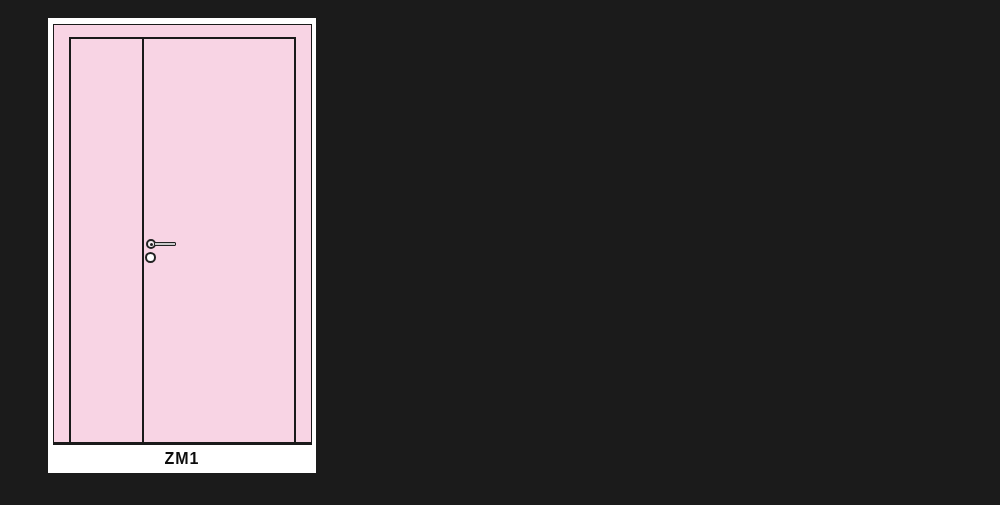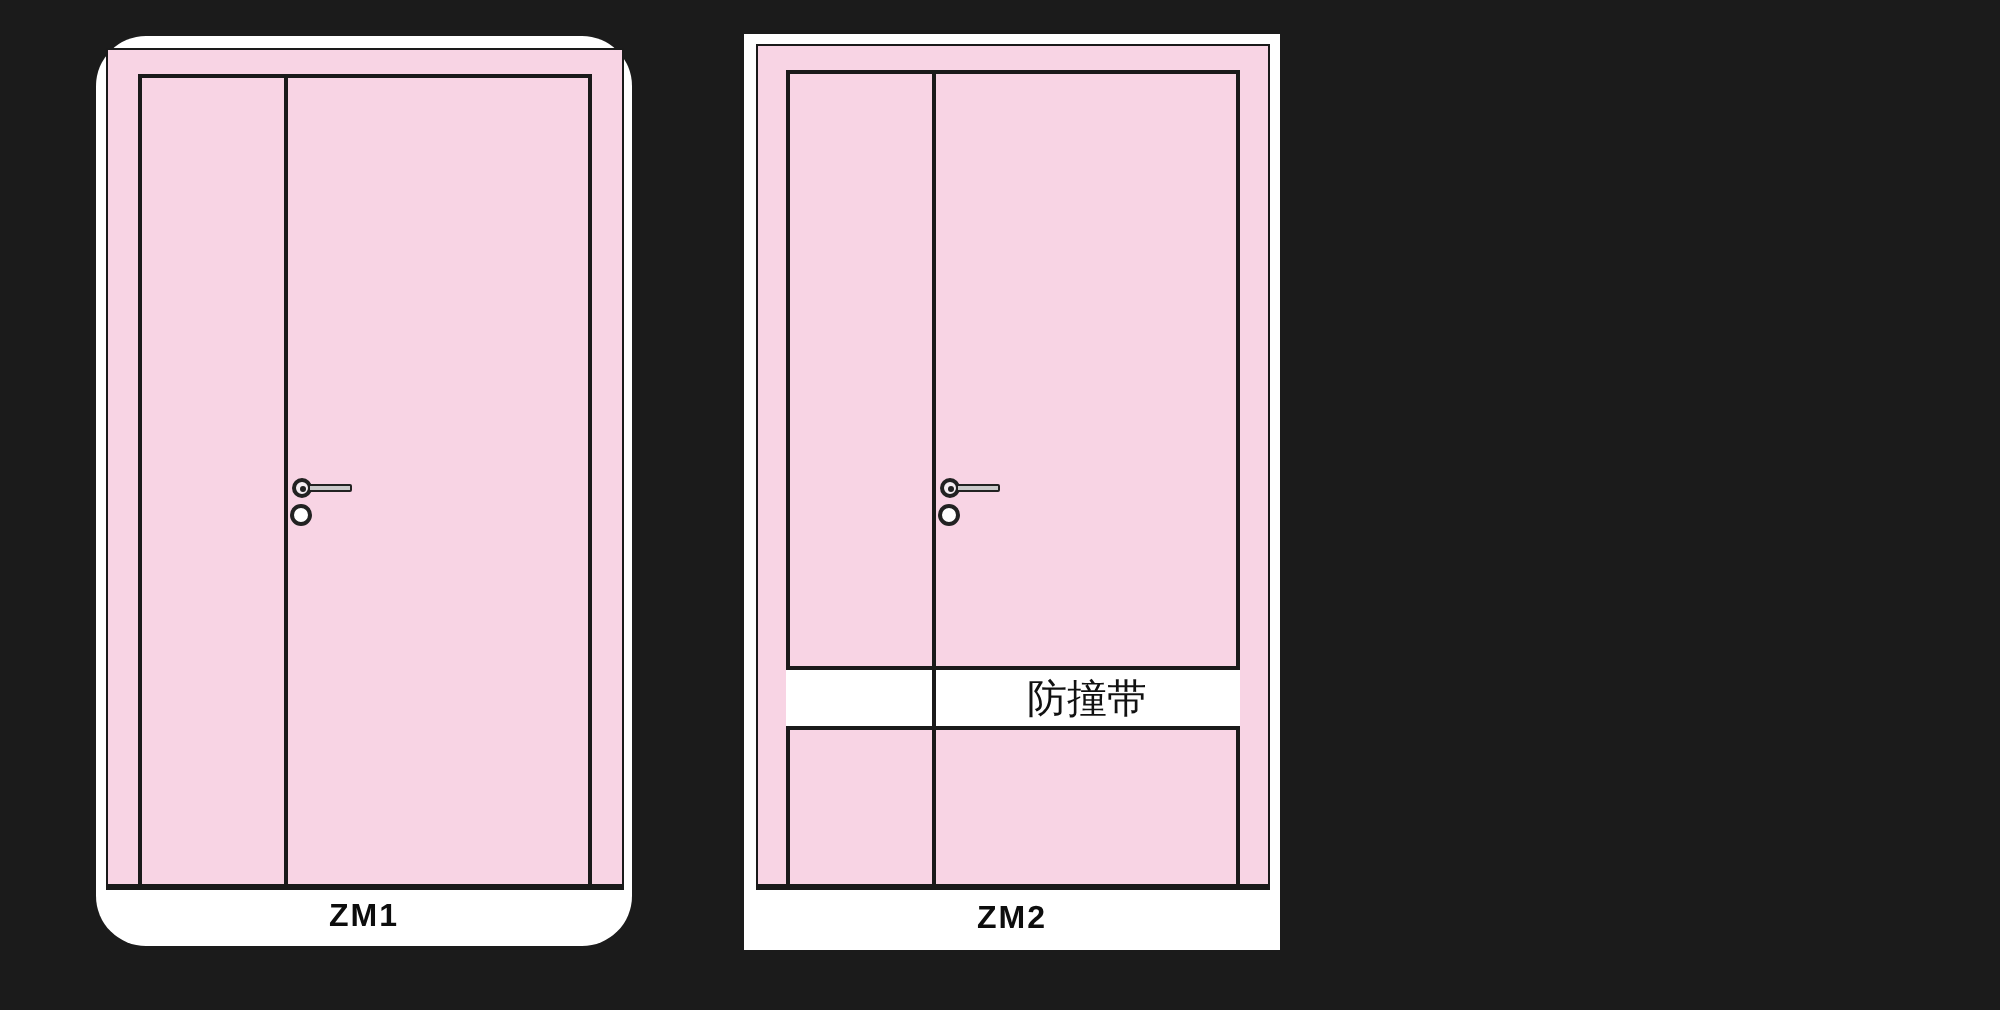--- a/index.html
+++ b/index.html
@@ -29,43 +29,28 @@
   .lock-cyl{position:absolute;width:11px;height:11px;border-radius:50%;
             border:2px solid #222;background:#ffffff;box-sizing:border-box;}
   .door-label{position:absolute;left:0;right:0;display:flex;align-items:center;justify-content:center;
               font-weight:bold;font-size:16px;letter-spacing:1px;color:#0d0d0d;}
 </style>
 </head>
 <body>
 
 <div class="stage">
 
-  <section class="panel" style="left:48px;top:18px;width:268px;height:455px;border-radius:25px;">
+  <section class="panel" style="left:48px;top:18px;width:268px;height:455px;">
     <div class="door-frame" style="left:5px;top:6px;width:259px;height:421px;"></div>
     <div class="door-leaves" style="left:21px;top:19px;width:227px;height:405px;"></div>
     <div class="stile" style="left:94px;top:19px;height:405px;"></div>
     <div class="handle">
       <span class="handle-rose" style="left:98px;top:221px;"></span>
       <span class="handle-spindle" style="left:101.5px;top:224.5px;"></span>
       <span class="handle-lever" style="left:106px;top:224px;width:22px;"></span>
       <span class="lock-cyl" style="left:97px;top:234px;"></span>
     </div>
     <div class="door-label" style="top:427px;height:28px;">ZM1</div>
   </section>
 
-  <section class="panel" style="left:372px;top:17px;width:268px;height:458px;">
-    <div class="door-frame" style="left:6px;top:5px;width:257px;height:423px;"></div>
-    <div class="door-leaves" style="left:21px;top:18px;width:227px;height:407px;"></div>
-    <div class="band" style="left:21px;top:316px;width:227px;height:32px;">
-      <span class="band-text" style="left:74px;width:153px;">防撞带</span>
-    </div>
-    <div class="stile" style="left:94px;top:18px;height:407px;"></div>
-    <div class="handle">
-      <span class="handle-rose" style="left:98px;top:222px;"></span>
-      <span class="handle-spindle" style="left:101.5px;top:225.5px;"></span>
-      <span class="handle-lever" style="left:106px;top:225px;width:22px;"></span>
-      <span class="lock-cyl" style="left:97px;top:235px;"></span>
-    </div>
-    <div class="door-label" style="top:428px;height:30px;">ZM2</div>
-  </section>
 
 
 </div>
 
 </body></html>

